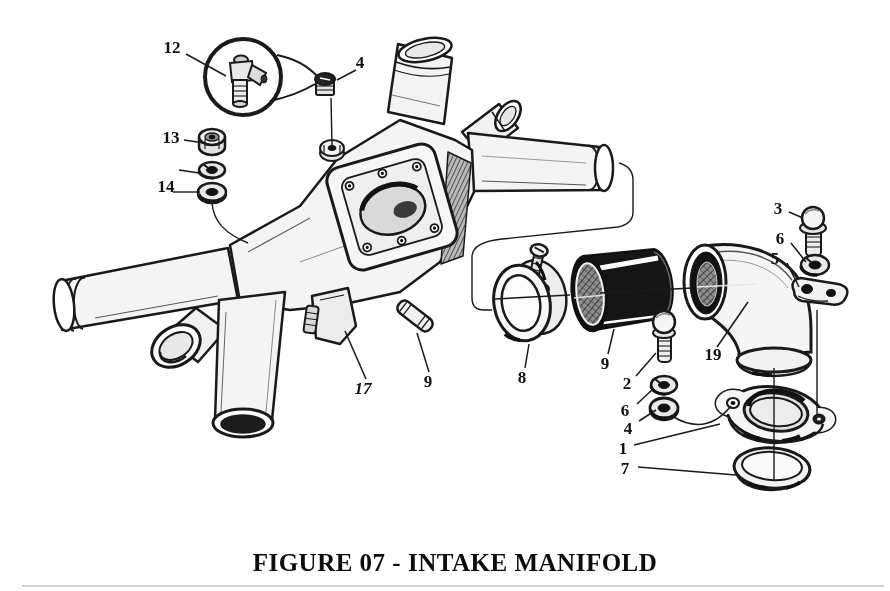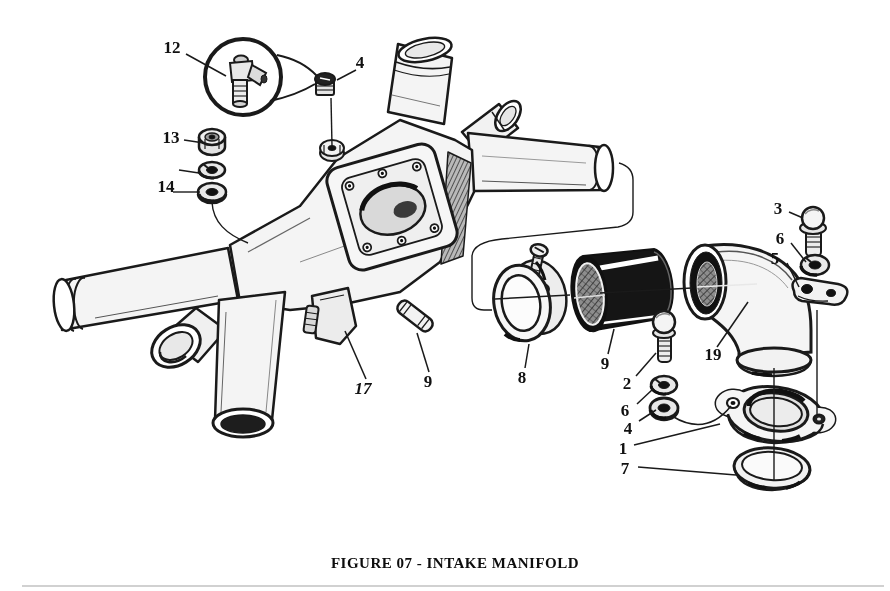--- a/index.html
+++ b/index.html
@@ -9,21 +9,21 @@
   }
   .stage svg{position:absolute;left:0;top:0;}
   .callout{
     position:absolute;transform:translate(-50%,-50%);
     font-family:"Liberation Serif", serif;font-weight:bold;
     font-size:17px;color:#111;line-height:1;letter-spacing:0;
     user-select:none;white-space:nowrap;
   }
   .caption{
     position:absolute;left:455px;top:563px;transform:translate(-50%,-50%);
-    font-family:"Liberation Serif", serif;font-weight:bold;font-size:15px;
+    font-family:"Liberation Serif", serif;font-weight:bold;font-size:25px;
     color:#0d0d0d;letter-spacing:0.5px;white-space:nowrap;
   }
   .bottom-rule{
     position:absolute;left:22px;top:585px;width:862px;height:2px;
     background:#c6c6c6;opacity:.8;
   }
 </style>
 </head>
 <body>
 

